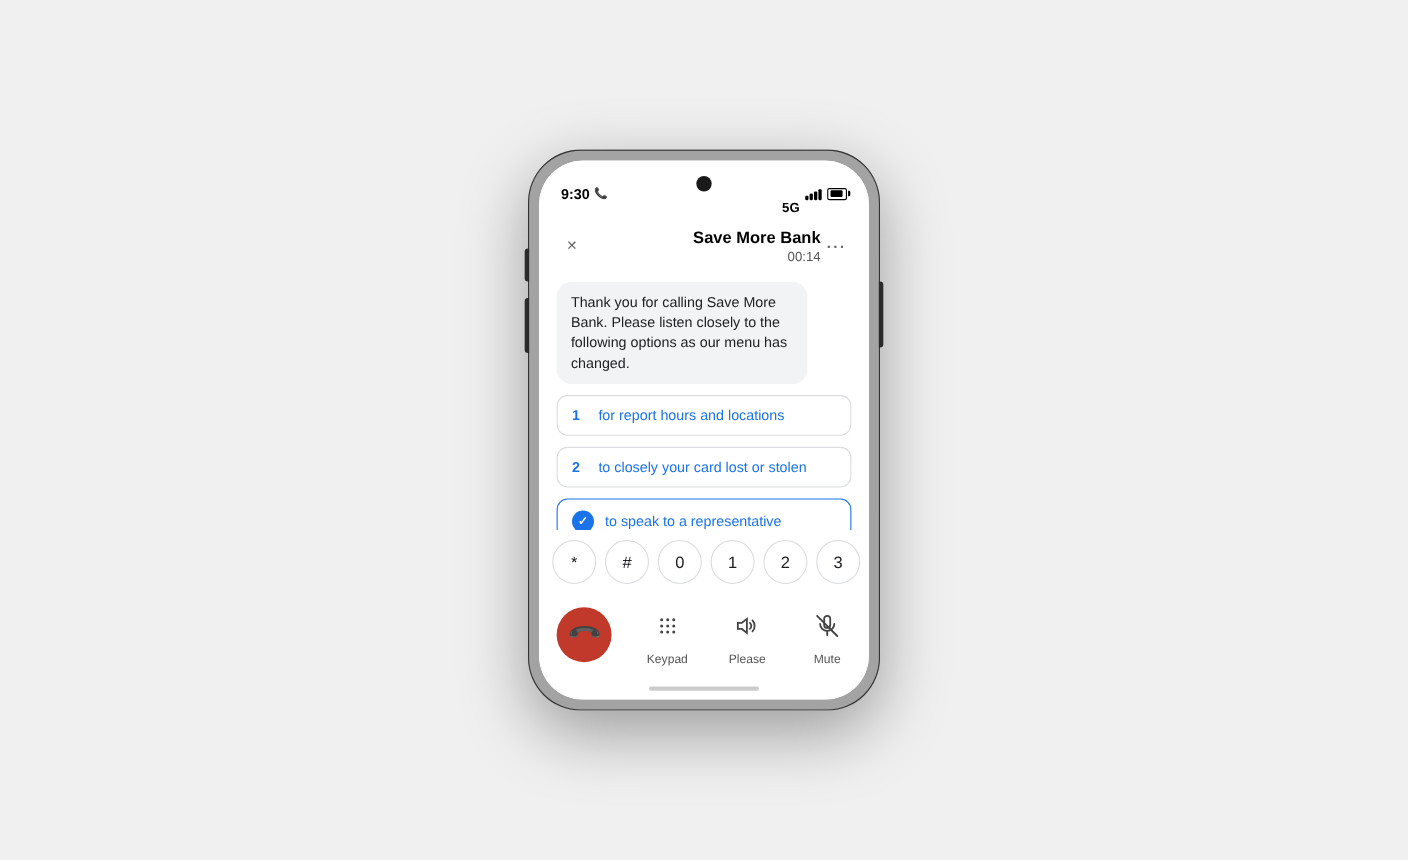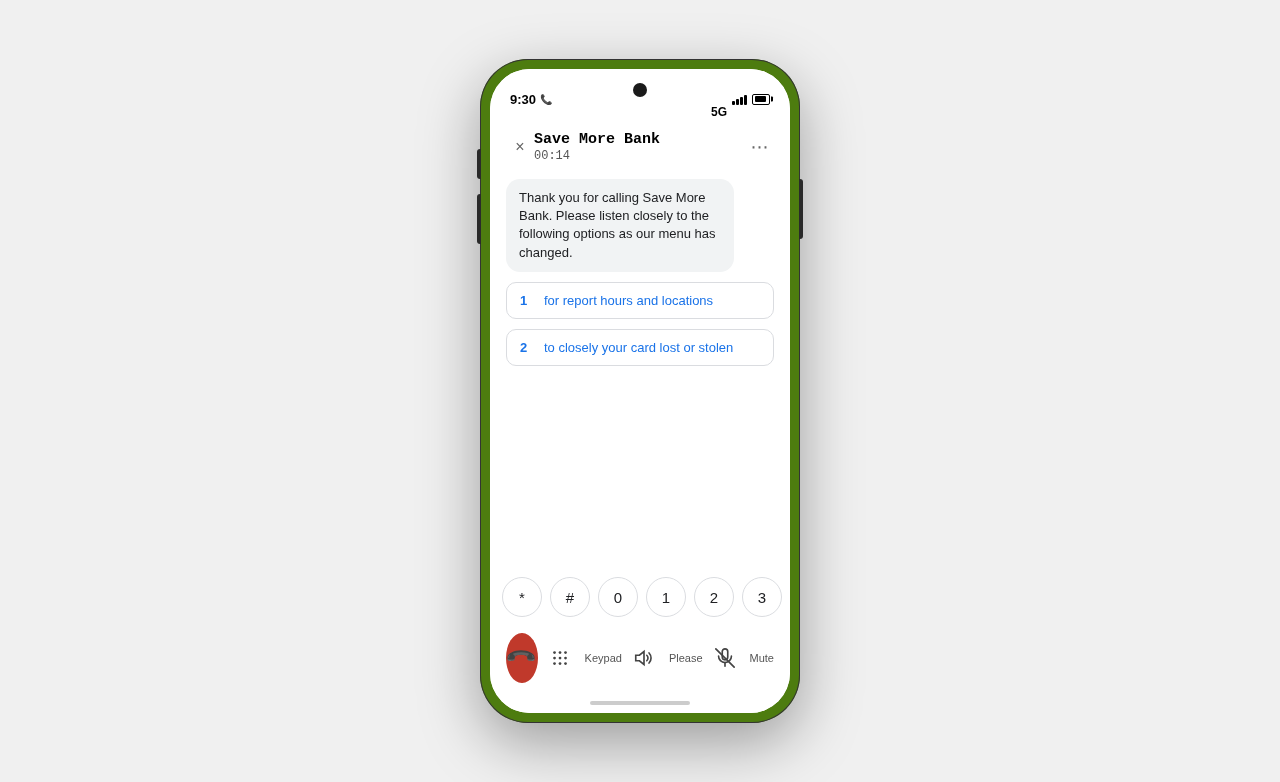--- a/index.html
+++ b/index.html
@@ -9,22 +9,22 @@
       display: flex;
       justify-content: center;
       align-items: center;
       width: 1280px;
       height: 782px;
       font-family: 'Segoe UI', Arial, sans-serif;
     }
 
     .phone-outer {
       width: 320px;
-      height: 664px;
-      background: #4d7c0f;
+      height: 510px;
+      background: #a3a3a3;
       border-radius: 48px;
       padding: 10px;
       box-shadow: 0 20px 60px rgba(0,0,0,0.35), inset 0 0 0 1px #333;
       position: relative;
     }
 
     .phone-inner {
       width: 100%;
       height: 100%;
       background: #fff;
@@ -124,23 +124,22 @@
     .call-header {
       display: flex;
       align-items: center;
       justify-content: space-between;
       padding: 8px 16px 8px 16px;
       background: #fff;
       flex-shrink: 0;
     }
 
     .call-header-center {
-      text-align: left;
+      text-align: right;
       flex: 1;
-      font-family: Liberation Mono, monospace;
     }
 
     .call-title {
       font-size: 15px;
       font-weight: 600;
       color: #000;
     }
 
     .call-duration {
       font-size: 12px;
@@ -325,21 +324,21 @@
 
     .end-call-icon {
       font-size: 20px;
       color: #fff;
       transform: rotate(135deg);
       display: inline-block;
     }
 
     .control-btn {
       display: flex;
-      flex-direction: row;
+      flex-direction: column;
       align-items: center;
       gap: 3px;
       cursor: pointer;
     }
 
     .control-icon {
       width: 44px;
       height: 44px;
       border-radius: 50%;
       display: flex;
@@ -443,20 +442,24 @@
       <div class="menu-option">
         <span class="option-number">1</span>
         <span class="option-text">for report hours and locations</span>
       </div>
 
       <div class="menu-option">
         <span class="option-number">2</span>
         <span class="option-text">to closely your card lost or stolen</span>
       </div>
 
+      <div class="menu-option selected">
+        <div class="check-circle"></div>
+        <span class="option-text">to speak to a representative</span>
+      </div>
 
 
     </div>
 
     <div class="bottom-section">
 
       <div class="keypad-scroll">
         <div class="keypad-btn">*</div>
         <div class="keypad-btn">#</div>
         <div class="keypad-btn">0</div>

